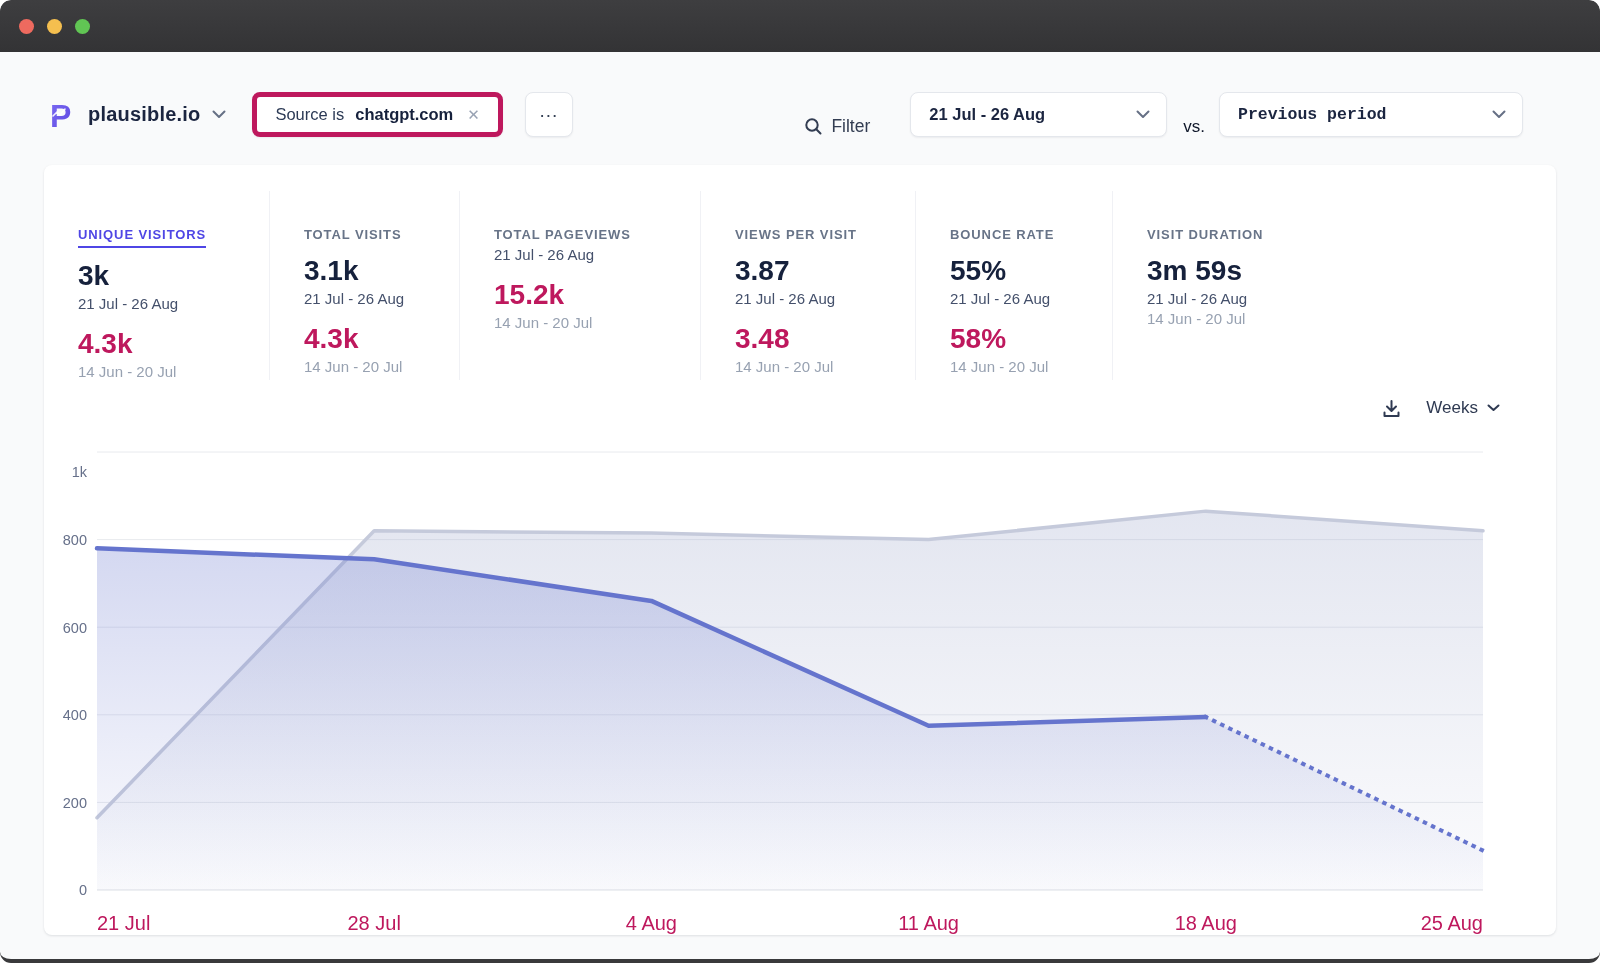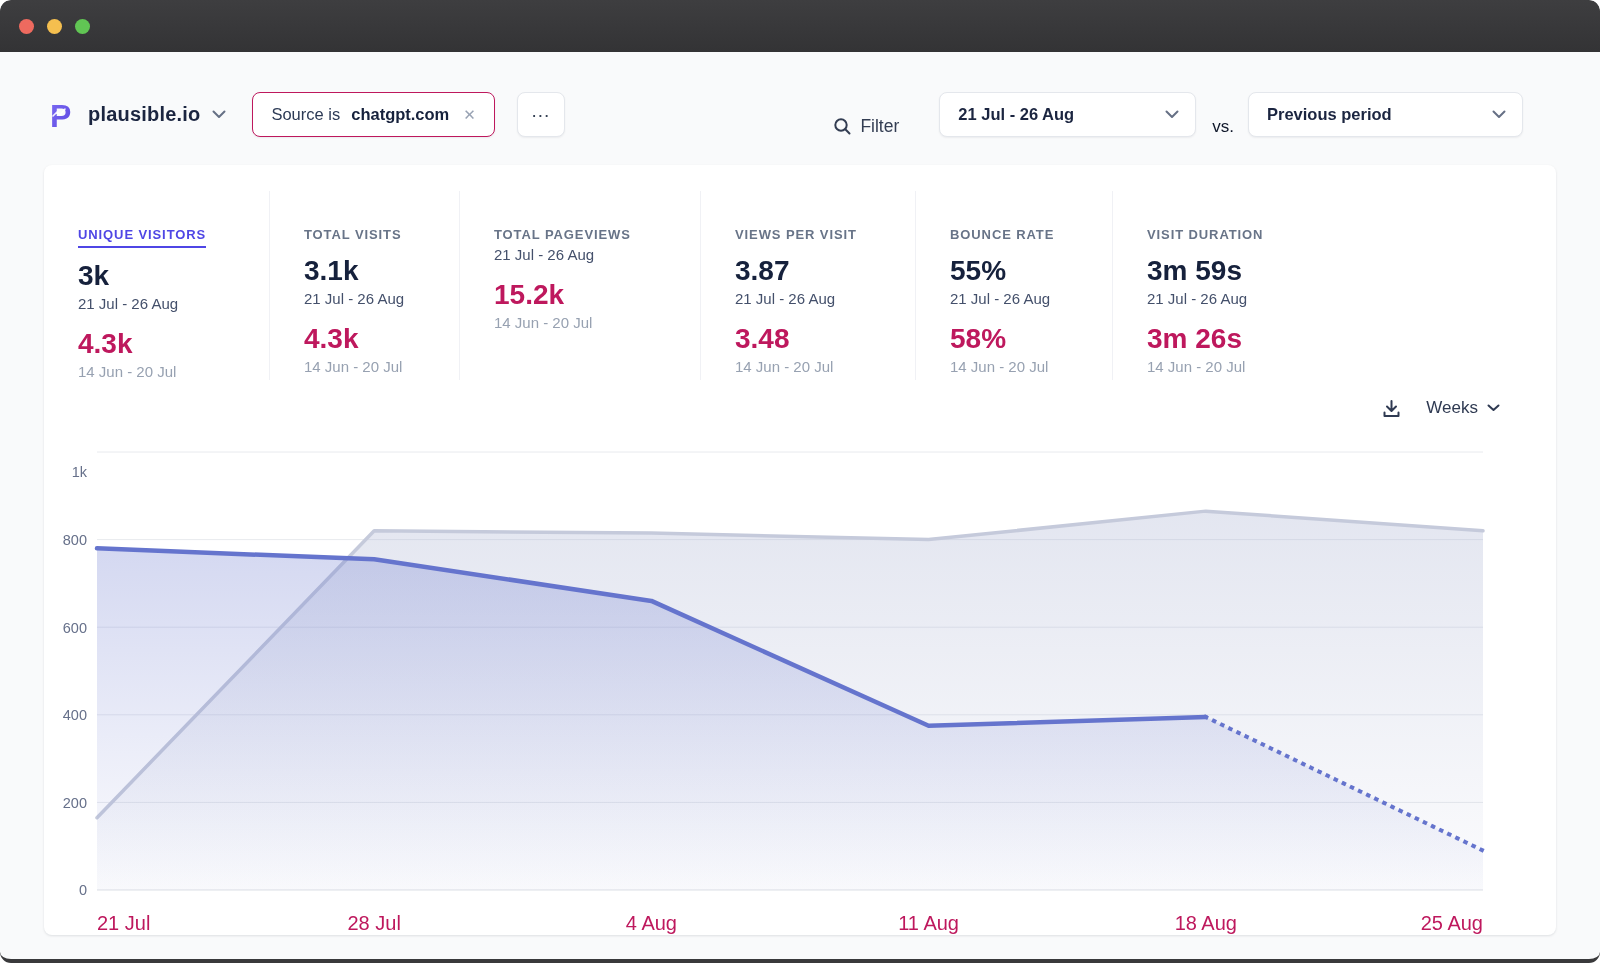--- a/index.html
+++ b/index.html
@@ -21,21 +21,21 @@
   
   .header {
     display:flex; align-items:center;
     margin:40px 0 28px 0; padding:0 77px 0 48px; height:45px;
   }
   .site-switcher { display:flex; align-items:center; cursor:pointer; }
   .logo-mark { width:30px; height:30px; margin-right:10px; }
   .site-name { font-size:20px; font-weight:700; color:#1b2540; letter-spacing:.2px; }
   .site-switcher .chev { margin-left:12px; }
   .chip {
-    margin-left:26px; background:#fff; border:1px solid #be185d; border-radius:8px;
+    margin-left:26px; background:#fff; border:5px solid #be185d; border-radius:8px;
     height:45px; display:flex; align-items:center; padding:0 18px;
     box-shadow:0 1px 2px rgba(16,24,40,.06); font-size:16.5px; color:#2c3a55; cursor:pointer;
   }
   .chip b { color:#16213c; margin-left:11px; }
   .chip .close { margin-left:14px; color:#98a2b3; font-size:15px; line-height:1; cursor:pointer; }
   .more-btn {
     margin-left:22px; background:#fff; border:1px solid #e4e7ec; border-radius:8px;
     height:45px; width:48px; display:flex; align-items:center; justify-content:center;
     box-shadow:0 1px 2px rgba(16,24,40,.06); color:#344054; font-size:19px; letter-spacing:1px;
     cursor:pointer; padding-bottom:8px;
@@ -44,21 +44,21 @@
   .filter-btn { display:flex; align-items:center; font-size:17.5px; color:#333d52; cursor:pointer; }
   .filter-btn svg { margin-right:8px; }
   .select-box {
     background:#fff; border:1px solid #e4e7ec; border-radius:8px; height:45px;
     display:flex; align-items:center; justify-content:space-between; padding:0 16px 0 18px;
     box-shadow:0 1px 2px rgba(16,24,40,.06); font-size:16.5px; font-weight:700; color:#1b2540;
     cursor:pointer;
   }
   .date-box { width:257px; margin-left:40px; }
   .vs { margin:0 14px 0 16px; font-size:17px; color:#0f172a; }
-  .cmp-box { width:275px; }
+  .cmp-box { width:304px;font-family:Liberation Mono, monospace; }
 
   
   .card {
     position:relative; margin:0 44px; height:770px; background:#fff;
     border-radius:8px; box-shadow:0 1px 3px rgba(16,24,40,.08), 0 1px 2px rgba(16,24,40,.04);
   }
   .metrics { display:flex; padding:26px 0 8px 34px; }
   .metric { padding-left:34px; border-left:1px solid #f0f1f5; cursor:pointer; }
   .metric:first-child { padding-left:0; border-left:none; }
   .m-label { font-size:13px; font-weight:700; letter-spacing:.9px; color:#687488; text-transform:uppercase; display:inline-block;margin-top:36px; }
@@ -180,21 +180,20 @@
         <span class="m-label">Bounce rate</span>
         <div class="m-value">55%</div>
         <div class="m-period">21 Jul - 26 Aug</div>
         <div class="m-prev-value">58%</div>
         <div class="m-prev-period">14 Jun - 20 Jul</div>
       </div>
       <div class="metric w6">
         <span class="m-label">Visit duration</span>
         <div class="m-value">3m 59s</div>
         <div class="m-period">21 Jul - 26 Aug</div>
-        <div class="m-prev-value">3m 26s</div>
         <div class="m-prev-period">14 Jun - 20 Jul</div>
       </div>
     </div>
 
     <div class="controls">
       <span class="dl-btn">
         <svg width="21" height="21" viewBox="0 0 21 21">
           <path d="M10.5 3 v9.5 M6 8.5 l4.5 4.5 l4.5 -4.5" class="icon-stroke" style="stroke:#2f3a52"></path>
           <path d="M3.5 14.5 v3.5 h14 v-3.5" class="icon-stroke" style="stroke:#2f3a52"></path>
         </svg>

